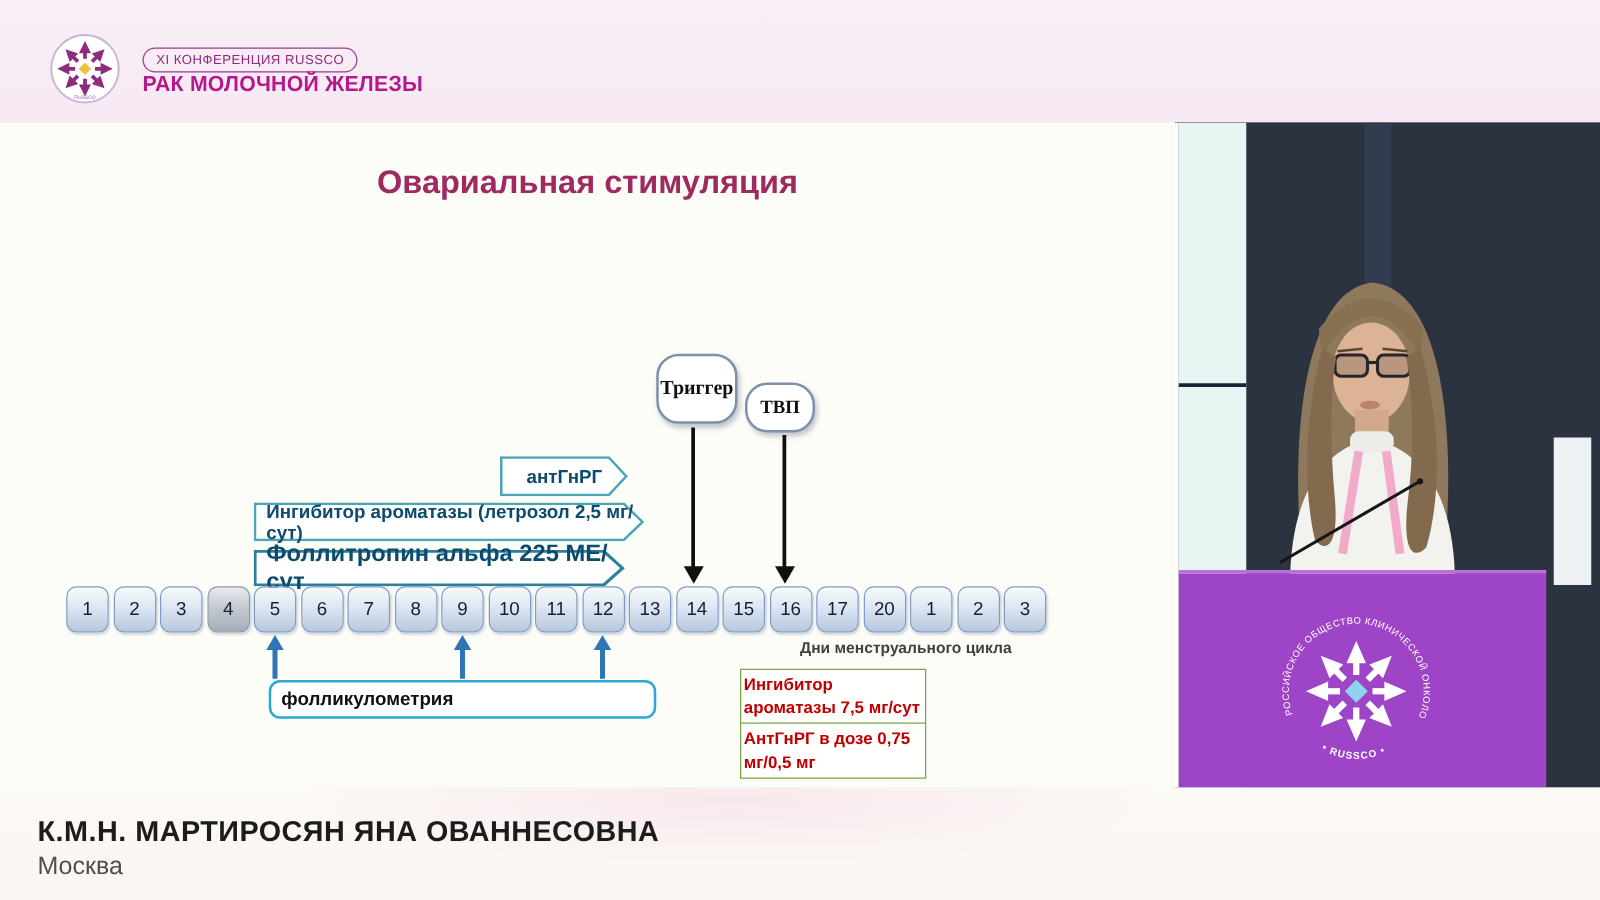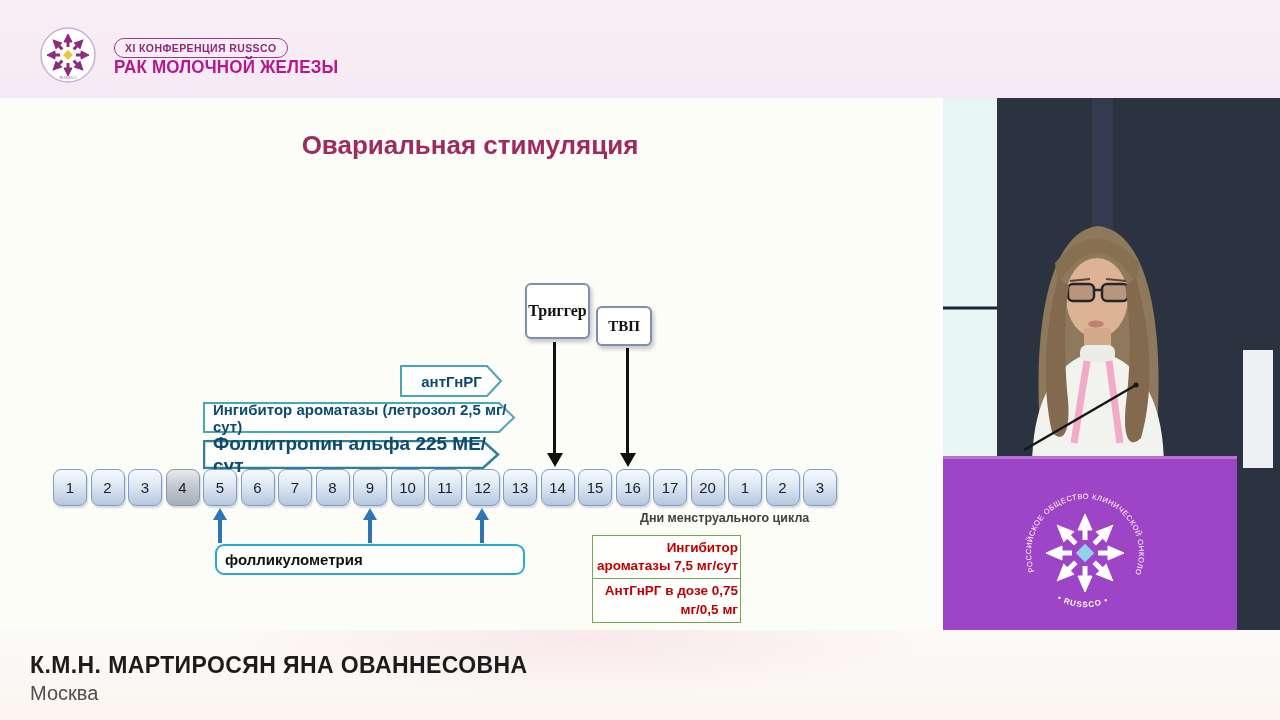--- a/index.html
+++ b/index.html
@@ -7,29 +7,29 @@
     position:relative;width:1280px;height:720px;overflow:hidden;
     background:#f8edf5;
     font-family:"Liberation Sans",sans-serif;
   }
   
   .top-band{position:absolute;left:0;top:0;width:1280px;height:98px;background:linear-gradient(180deg,#f9eef6,#f6e9f3);}
   .hdr-logo{position:absolute;left:33px;top:20px;}
   .hdr-badge{
     position:absolute;left:114px;top:38px;height:18px;line-height:18px;
     border:1.5px solid #9b3a93;border-radius:11px;padding:0 10px;
-    font-size:10.5px;font-weight:bold;color:#8d2b7d;letter-spacing:.4px;background:transparent;
+    font-size:10.5px;font-weight:normal;color:#8d2b7d;letter-spacing:.4px;background:transparent;
   }
   .hdr-title{position:absolute;left:114px;top:57px;font-size:17.5px;font-weight:bold;color:#b5188c;letter-spacing:.2px;transform:scaleX(.97);transform-origin:left;}
   
   .slide{position:absolute;left:0;top:98px;width:940px;height:532px;background:#fdfdf8;}
   .slide-title{position:absolute;left:0;top:32px;width:940px;text-align:center;font-size:26px;font-weight:bold;color:#9e2a60;}
   
   .tagbox{
-    position:absolute;background:#fff;border:2px solid #7e90ad;border-radius:6px;
+    position:absolute;background:#fff;border:2px solid #7e90ad;border-radius:18px;
     box-shadow:2px 3px 4px rgba(120,130,150,.45);
     font-family:"Liberation Serif",serif;font-weight:bold;color:#111;
     display:flex;align-items:center;justify-content:center;
   }
   .trigger{left:525px;top:185px;width:61px;height:52px;font-size:16px;}
   .tvp{left:596px;top:208px;width:52px;height:36px;font-size:15px;}
   
   .varrow{position:absolute;width:3px;background:#101010;}
   .varrow::after{content:'';position:absolute;left:-6.5px;bottom:-13px;width:0;height:0;border-left:8px solid transparent;border-right:8px solid transparent;border-top:14px solid #101010;}
   
@@ -50,21 +50,21 @@
   .uparrow{position:absolute;width:4px;height:23px;background:#2e75b6;}
   .uparrow::before{content:'';position:absolute;left:-5px;top:-12px;width:0;height:0;border-left:7px solid transparent;border-right:7px solid transparent;border-bottom:12px solid #2e75b6;}
   
   .follbox{
     position:absolute;left:215px;top:446px;width:298px;height:27px;
     border:2px solid #29a8da;border-radius:9px;background:#fff;
     font-size:15px;font-weight:bold;color:#111;line-height:27px;padding-left:8px;box-sizing:content-box;
   }
   
   .dosebox{position:absolute;left:592px;top:437px;width:147px;border:1.5px solid #79a54c;background:#fffffd;}
-  .dosebox .row{padding:3px 2px;text-align:right;font-size:13.5px;font-weight:bold;color:#c00000;line-height:1.35;}
+  .dosebox .row{padding:3px 2px;text-align:left;font-size:13.5px;font-weight:bold;color:#c00000;line-height:1.35;}
   .dosebox .row:first-child{border-bottom:1.5px solid #79a54c;}
   
   .video{position:absolute;left:940px;top:98px;width:340px;height:532px;background:#2b3340;}
   
   .bottom-band{position:absolute;left:0;top:630px;width:1280px;height:90px;background:linear-gradient(180deg,#fcfaf7,#faf5f1);}
   .bottom-band::before{content:'';position:absolute;left:180px;top:0;width:900px;height:90px;
     background:radial-gradient(ellipse 60% 90% at 45% 10%,rgba(243,210,224,.45),rgba(243,210,224,0) 65%);}
   .speaker-name{position:absolute;left:30px;top:652px;font-size:23px;font-weight:bold;color:#1c1c1c;letter-spacing:.4px;}
   .speaker-city{position:absolute;left:30px;top:682px;font-size:20px;color:#4f4f4f;}
 </style>

